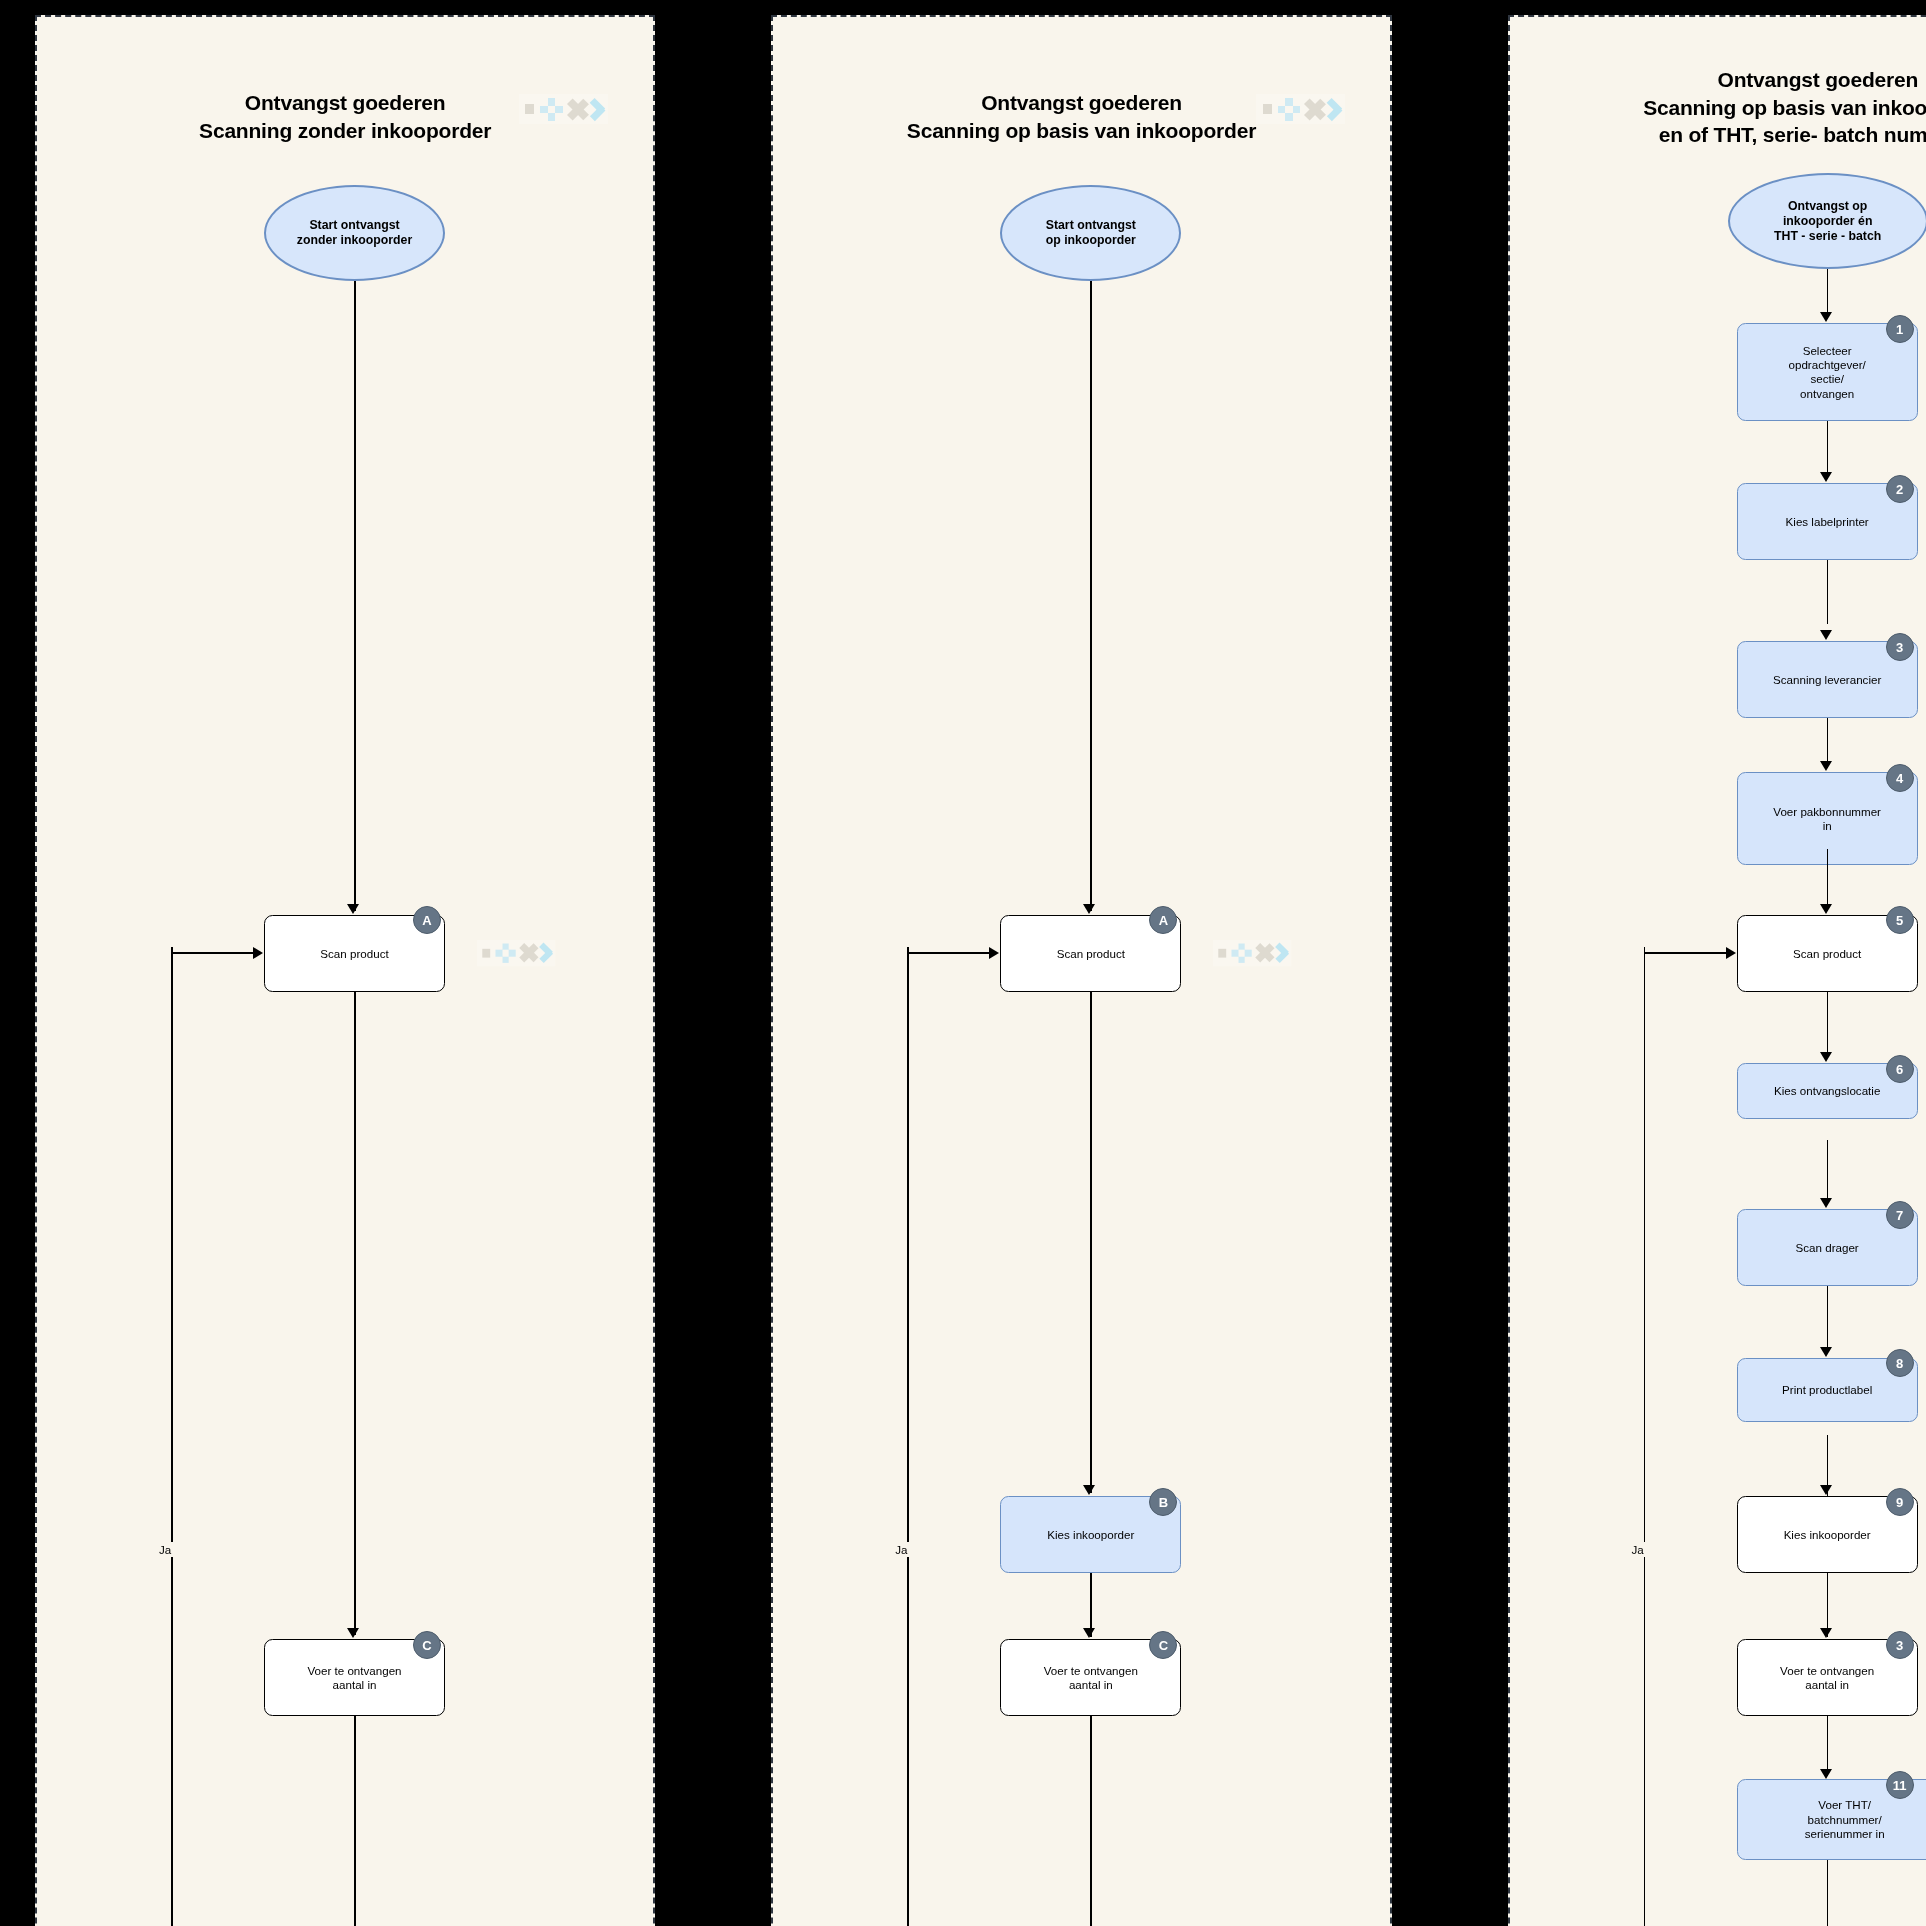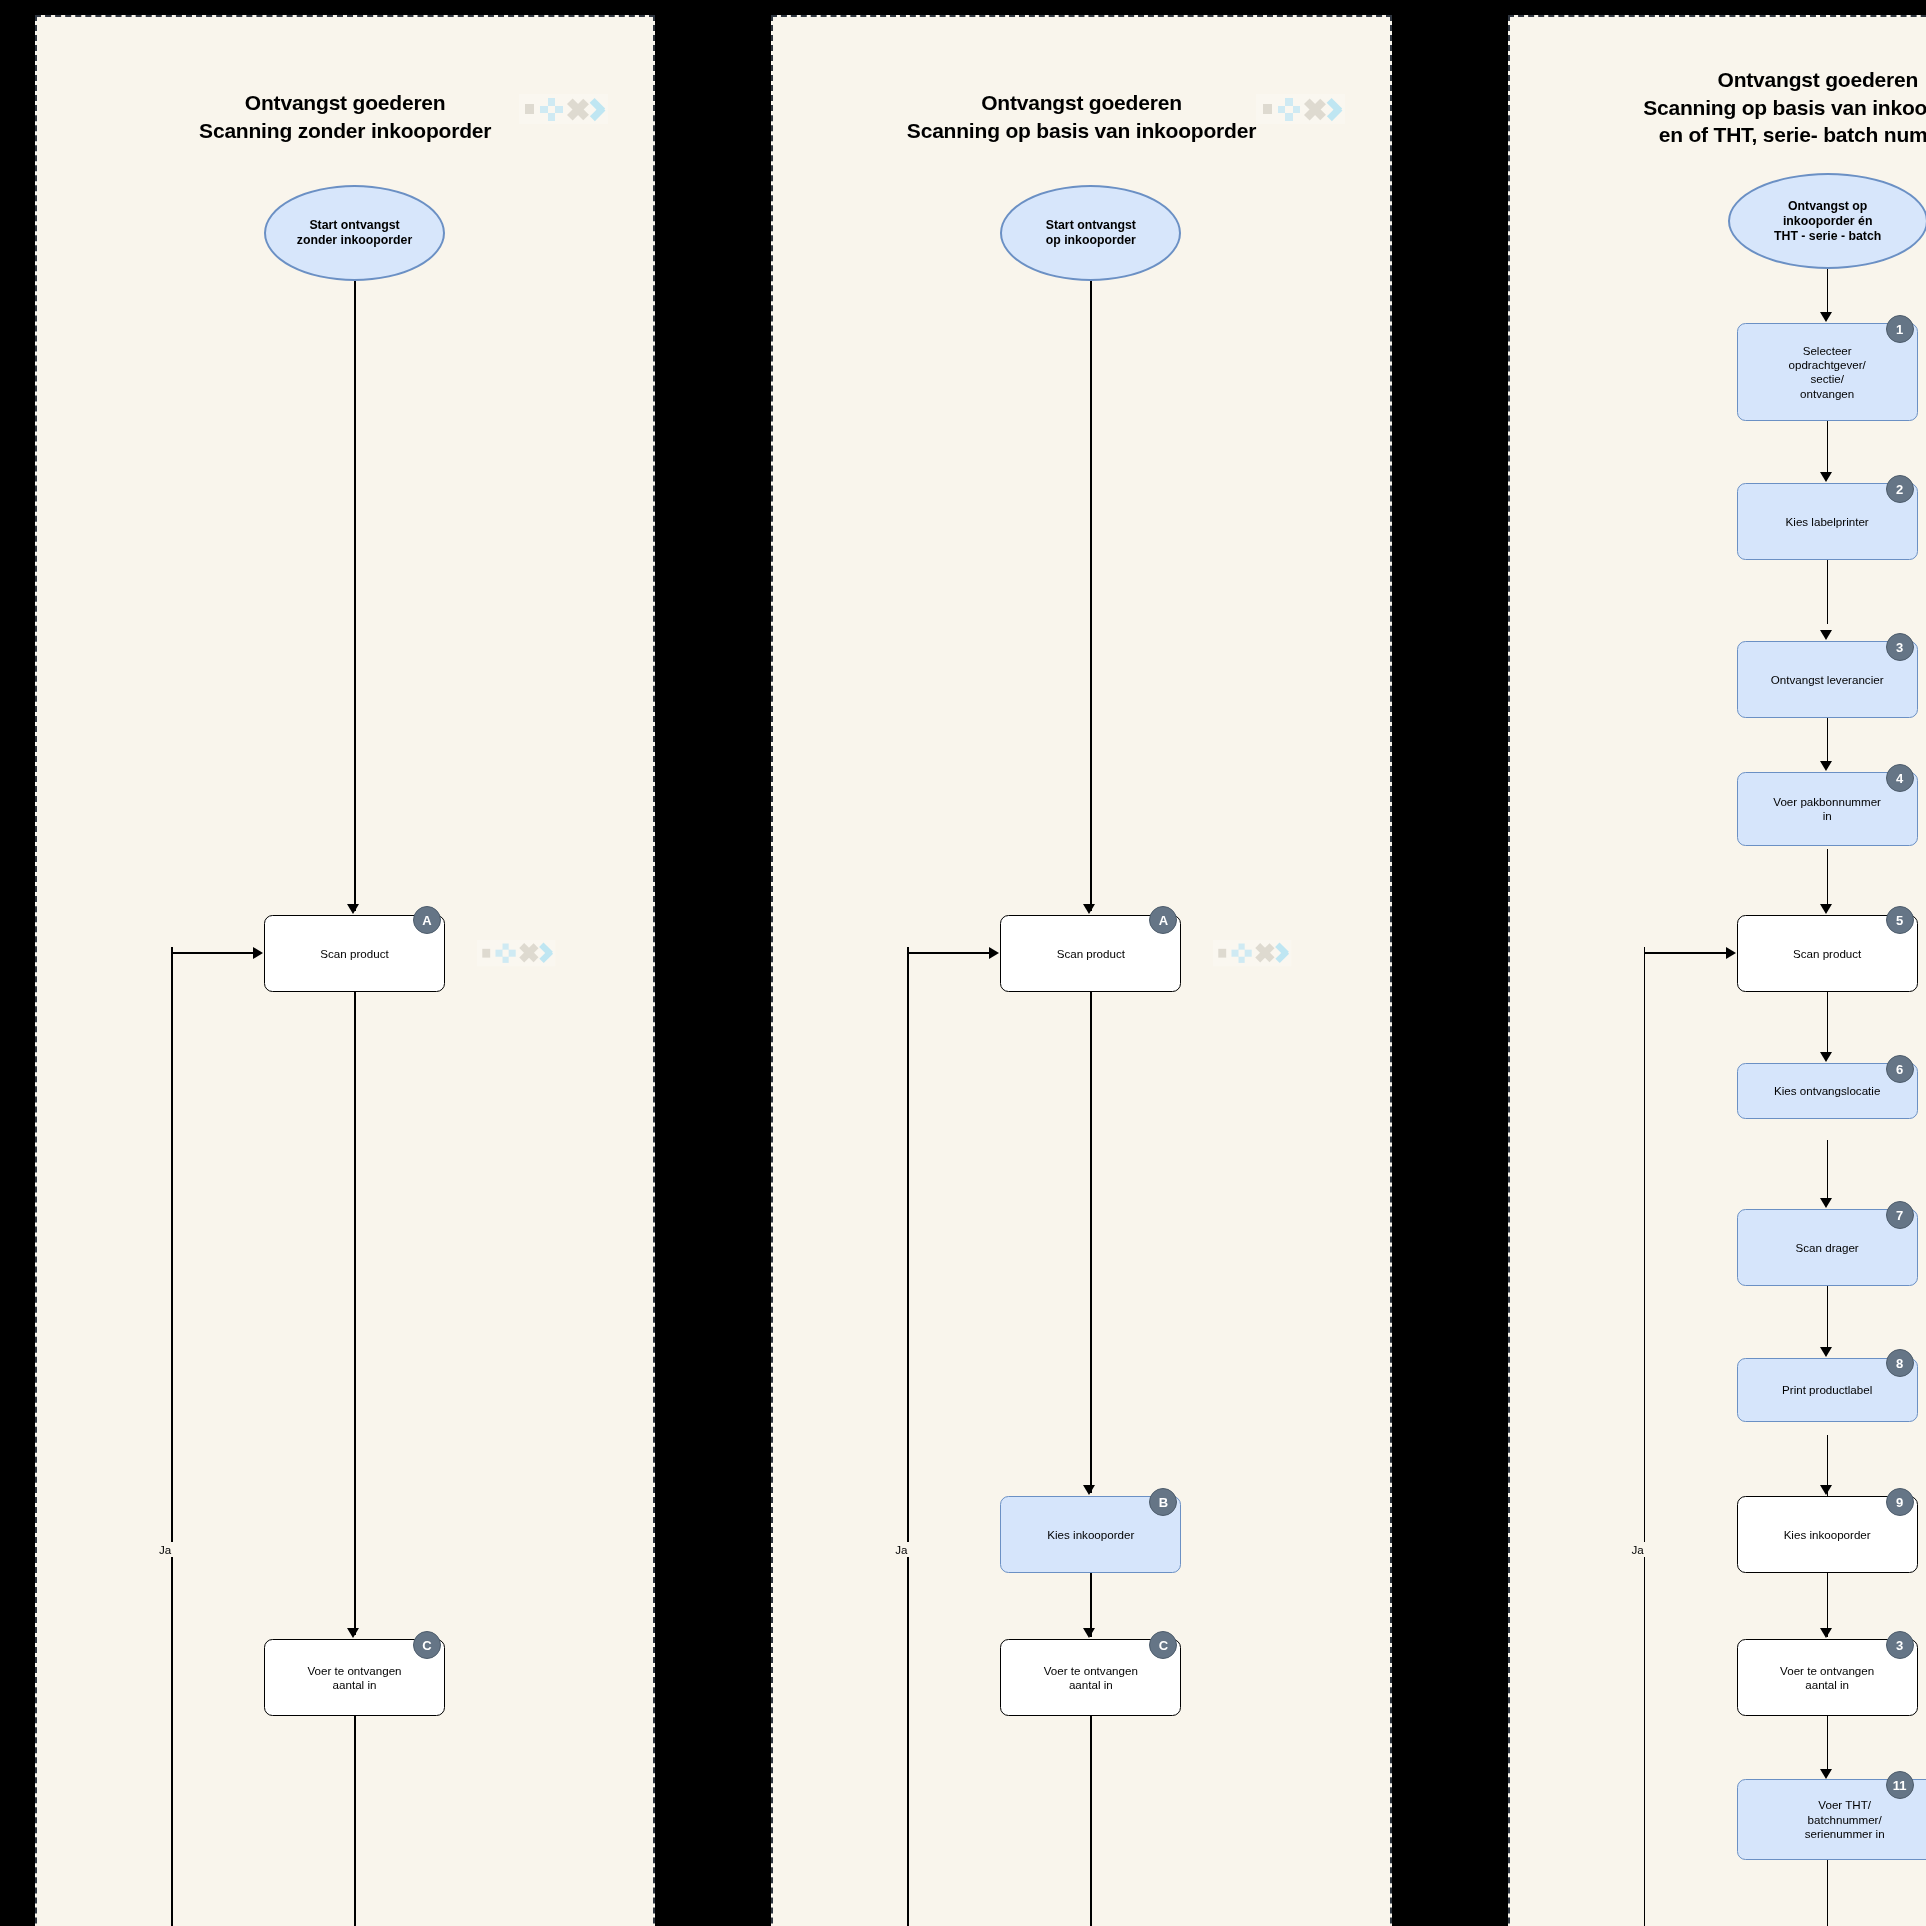--- a/index.html
+++ b/index.html
@@ -252,28 +252,28 @@
 
     <div class="node process blue" style="left:227px;top:466px;width:181px;height:77px;">
       <span>Kies labelprinter</span>
     </div>
     <div class="badge" style="left:376px;top:458px;">2</div>
 
     <div class="vline" style="left:317px;top:543px;height:64px;"></div>
     <div class="arrow-down" style="left:310px;top:613px;"></div>
 
     <div class="node process blue" style="left:227px;top:624px;width:181px;height:77px;">
-      <span>Ontvangst leverancier</span>
+      <span>Scanning leverancier</span>
     </div>
     <div class="badge" style="left:376px;top:616px;">3</div>
 
     <div class="vline" style="left:317px;top:701px;height:50px;"></div>
     <div class="arrow-down" style="left:310px;top:744px;"></div>
 
-    <div class="node process blue" style="left:227px;top:755px;width:181px;height:74px;">
+    <div class="node process blue" style="left:227px;top:755px;width:181px;height:93px;">
       <span>Voer pakbonnummer
 in</span>
     </div>
     <div class="badge" style="left:376px;top:747px;">4</div>
 
     <div class="vline" style="left:317px;top:832px;height:62px;"></div>
     <div class="arrow-down" style="left:310px;top:887px;"></div>
 
     <div class="node process" style="left:227px;top:898px;width:181px;height:77px;">
       <span>Scan product</span>

